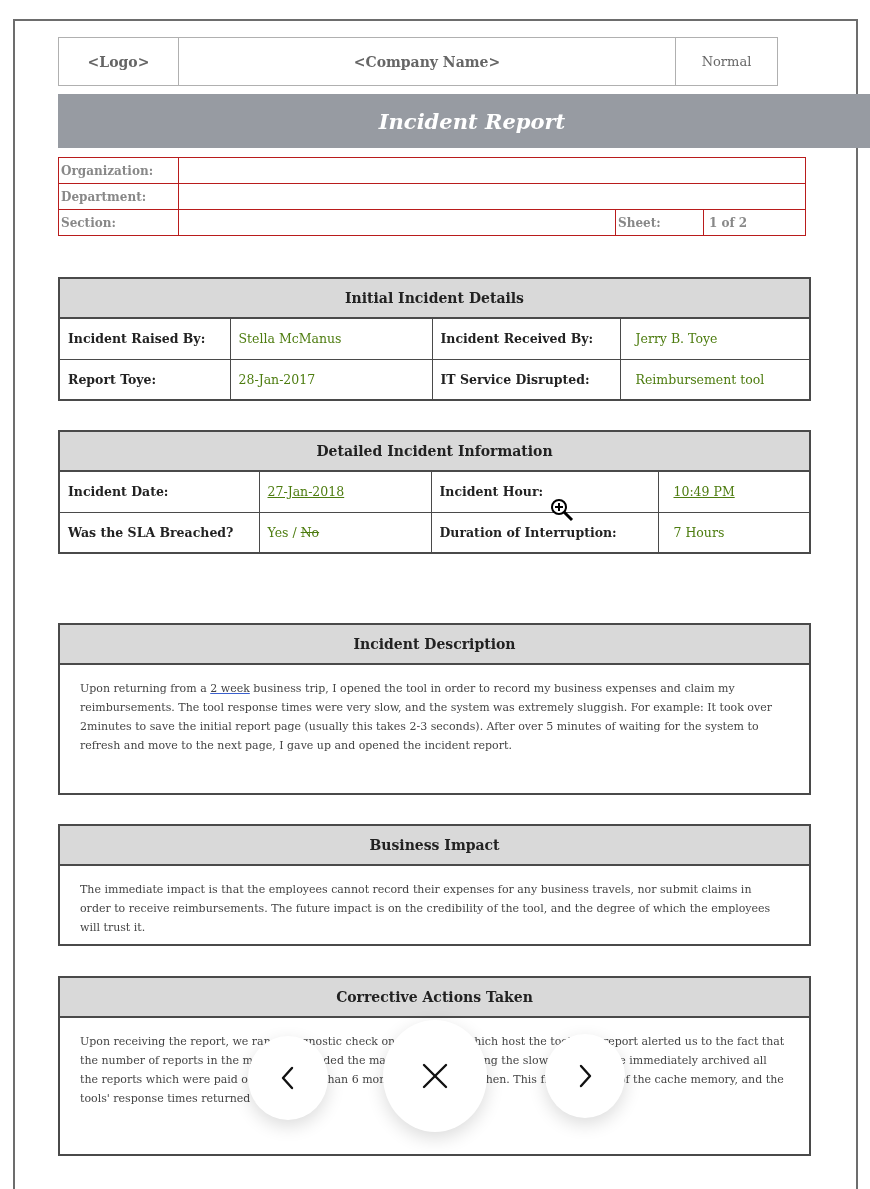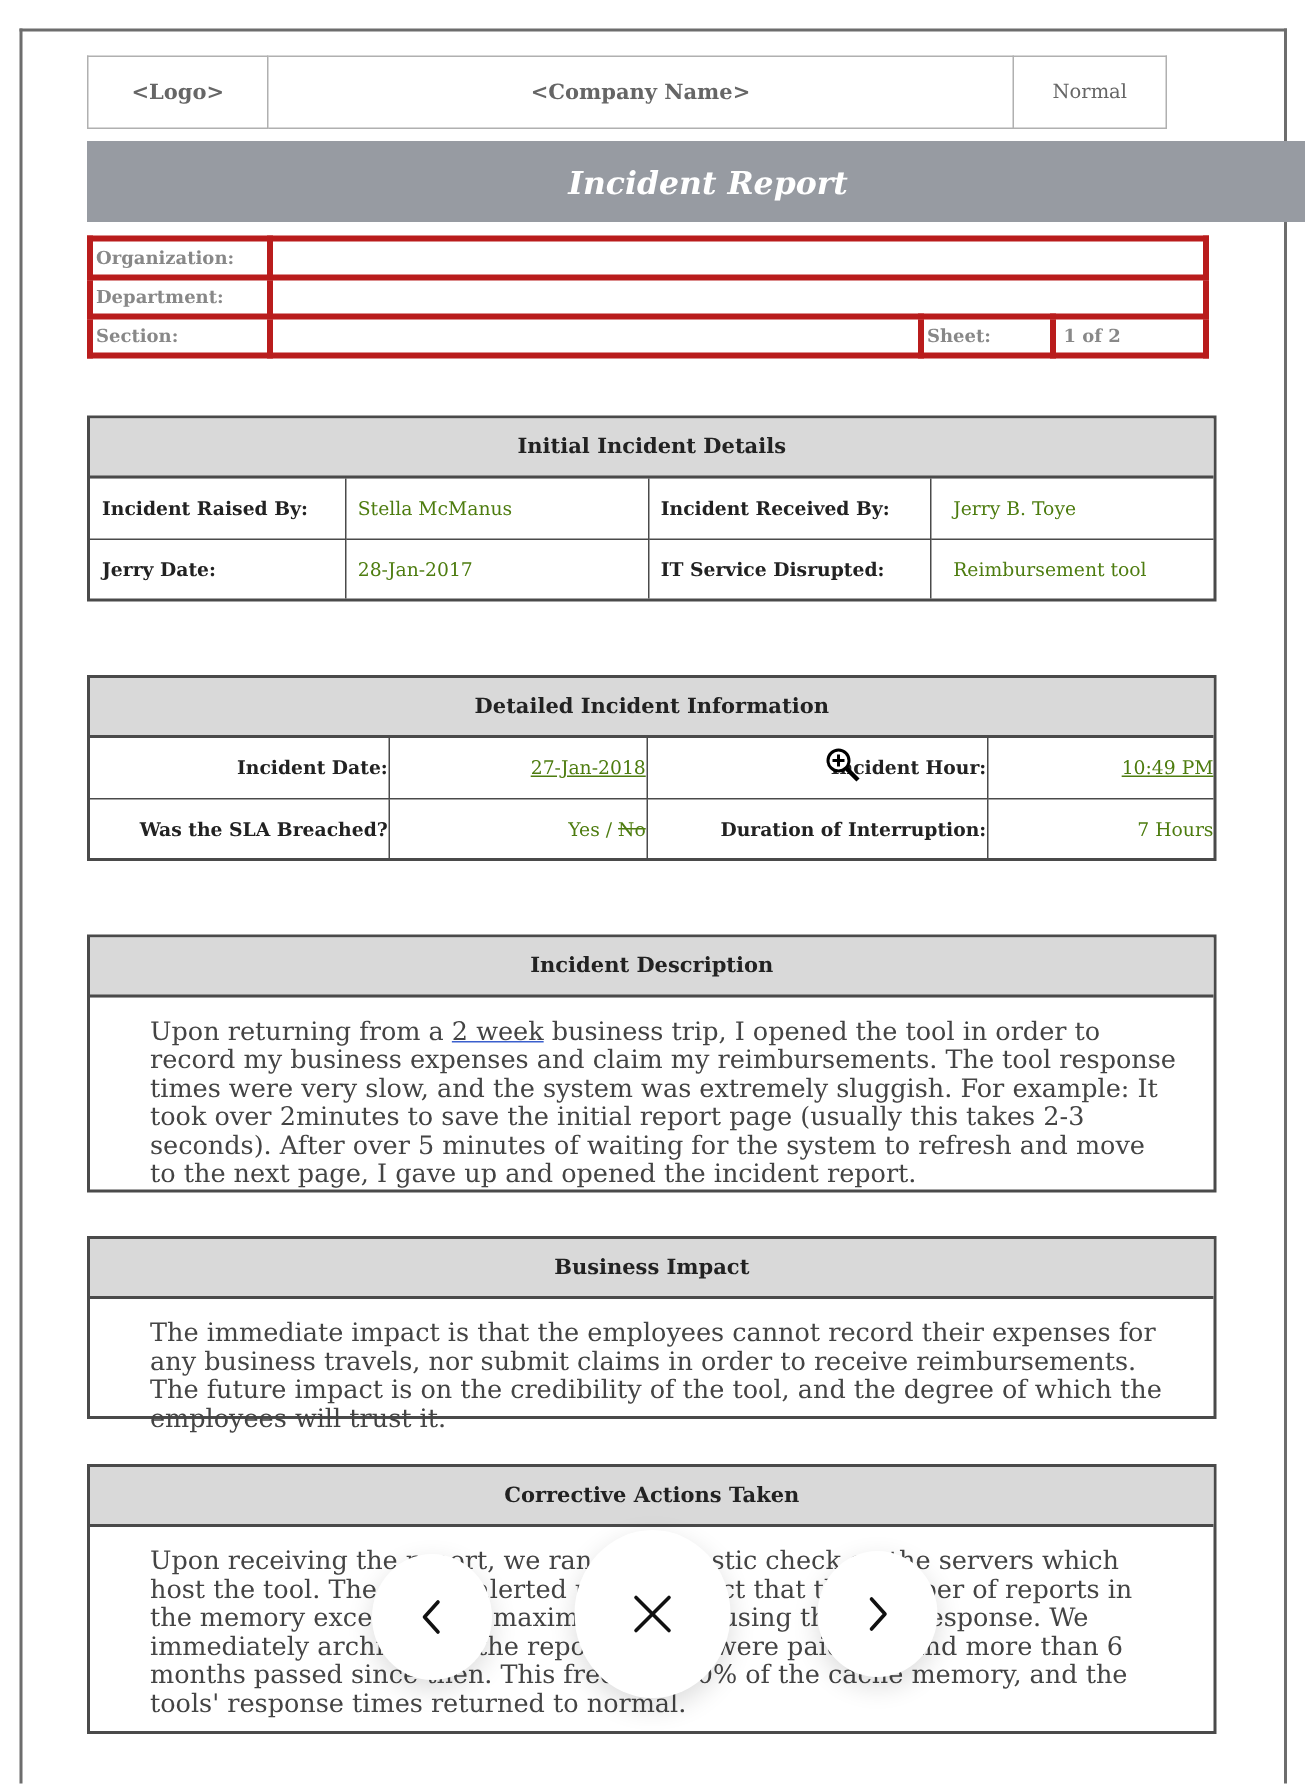--- a/index.html
+++ b/index.html
@@ -18,21 +18,21 @@
     .hdr td.logo { width: 120px; }
     .hdr td.mode { width: 102px; font-weight: normal; font-size: 13px; }
 
     .banner {
       position: absolute; left: 58px; top: 94px; width: 828px; height: 54px;
       background: #979ba2; color: #fff; font-size: 21px; font-weight: bold;
       display: flex; align-items: center; justify-content: center; font-style: italic;
     }
 
     .meta { position: absolute; left: 58px; top: 157px; width: 748px; border-collapse: collapse; }
-    .meta td { border: 4px solid #b91c1c; height: 26px; font-size: 12px; color: #888; font-weight: bold; padding-left: 2px; }
+    .meta td { border: 1px solid #b91c1c; height: 26px; font-size: 12px; color: #888; font-weight: bold; padding-left: 2px; }
     .meta td.lbl { width: 120px; }
     .meta td.sheet-l { width: 88px; }
     .meta td.sheet-v { width: 102px; padding-left: 5px; }
 
     
     .sec { position: absolute; left: 58px; width: 753px; border: 2px solid #4a4a4a; }
     .sec .sh {
       background: #d9d9d9; border-bottom: 2px solid #4a4a4a; height: 40px;
       display: flex; align-items: center; justify-content: center;
       font-size: 14px; font-weight: bold; color: #222;
@@ -42,21 +42,21 @@
     .grid tr:first-child td { border-top: none; }
     .grid tr td:first-child { border-left: none; }
     .grid tr td:last-child { border-right: none; padding-left: 15px; }
     .grid tr:last-child td { border-bottom: none; }
     .grid td.k { font-weight: bold; color: #222; }
     .u { text-decoration: underline; }
     .big { font-size: 15px; }
     .strike { text-decoration: line-through; }
     sup { font-size: 8px; }
 
-    .body-text { padding: 14px 24px 14px 40px; font-size: 17px; line-height: 19px; color: #444; }
+    .body-text { padding: 14px 24px 14px 20px; font-size: 11px; line-height: 19px; color: #444; }
     .spell { text-decoration: underline; text-decoration-color: #3a5fcd; }
 
     
     .nav-btn {
       position: absolute; border-radius: 50%; background: #fff;
       box-shadow: 0 6px 18px rgba(0,0,0,0.14);
       display: flex; align-items: center; justify-content: center; color: #111;
     }
     .nav-btn svg { stroke: #111; stroke-width: 2.4; fill: none; stroke-linecap: round; stroke-linejoin: round; }
 
@@ -102,30 +102,30 @@
   <div class="sh">Initial Incident Details</div>
   <table class="grid">
     <tbody>
         <tr>
       <td class="k" style="width:170px">Incident Raised By:</td>
       <td style="width:202px">Stella McManus</td>
       <td class="k" style="width:188px">Incident Received By:</td>
       <td>Jerry B. Toye</td>
     </tr>
     <tr>
-      <td class="k">Jerry Date:</td>
+      <td class="k">Report Toye:</td>
       <td>28-Jan-2017</td>
       <td class="k">IT Service Disrupted:</td>
       <td>Reimbursement tool</td>
     </tr>
   </tbody>
     </table>
 </div>
 
-<div class="sec" style="top:450px;text-align:right;">
+<div class="sec" style="top:430px;">
   <div class="sh">Detailed Incident Information</div>
   <table class="grid">
     <tbody>
         <tr>
       <td class="k" style="width:199px">Incident Date:</td>
       <td style="width:172px"><span class="u">27-Jan-2018</span></td>
       <td class="k" style="width:227px">Incident Hour:</td>
       <td><span class="u">10:49 PM</span></td>
     </tr>
     <tr>

